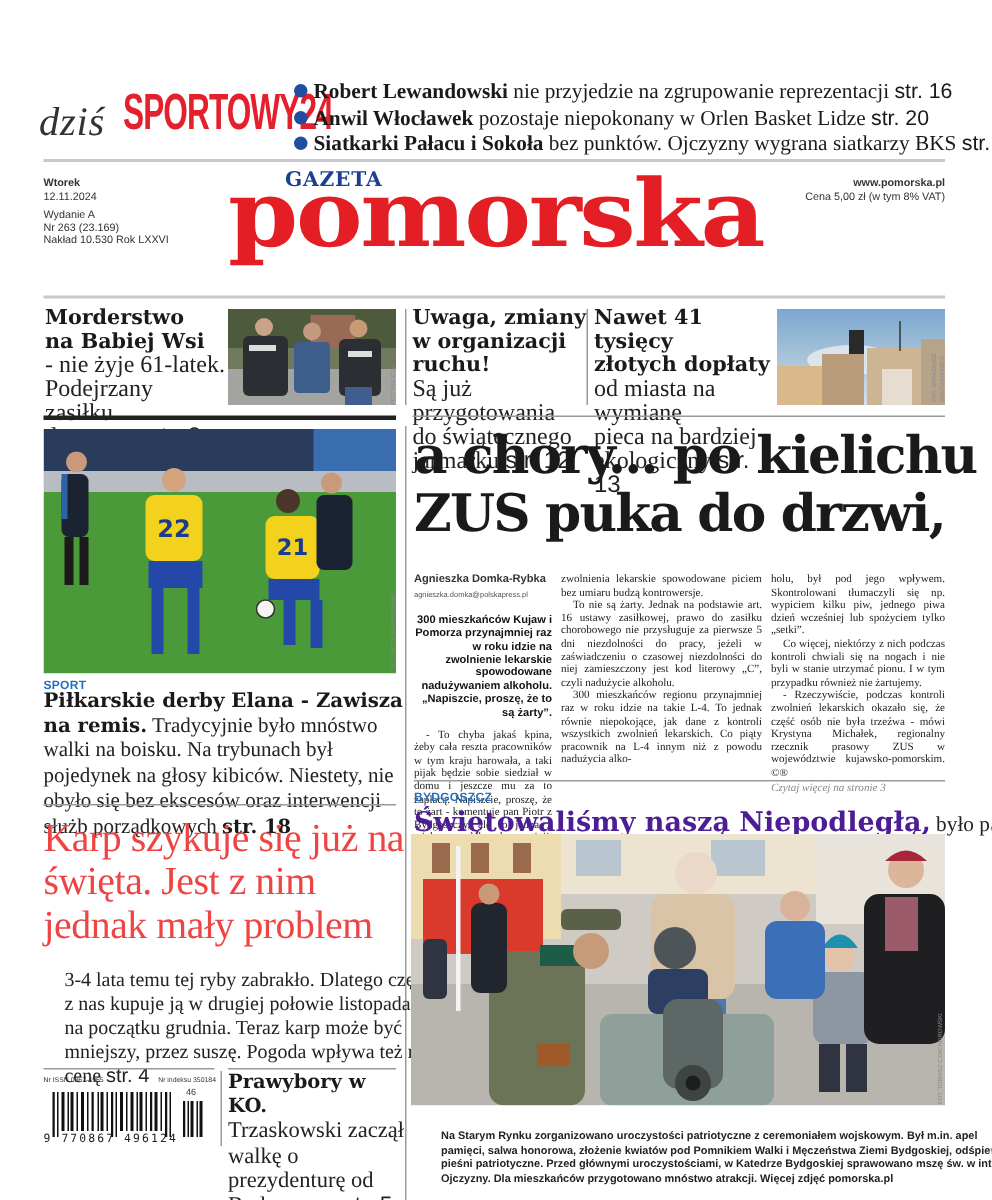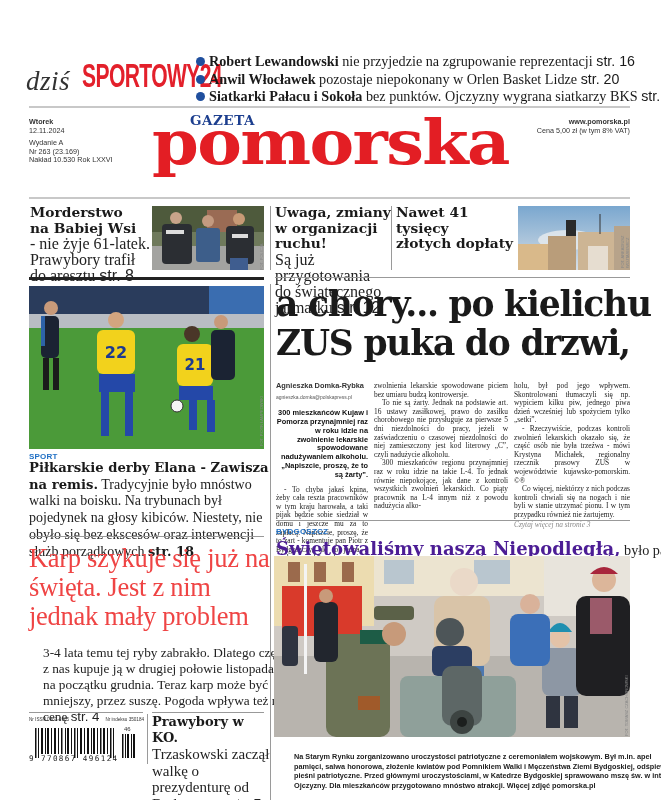--- a/index.html
+++ b/index.html
@@ -90,21 +90,21 @@
 </div>
 <div class="rule" style="left:29px; top:197px; width:601px;"></div>
 
 <div class="abs" style="left:30px; top:205px; width:120px;">
   <div class="teaser-h">
       <div>Morderstwo</div>
       <div>na Babiej Wsi</div>
     </div>
   <div class="teaser-b">
       <div>- nie żyje 61-latek.</div>
-      <div>Prawybory trafił</div>
+      <div>Podejrzany zasiłku</div>
       <div><span>do aresztu </span><span class="strref">str. 8</span></div>
     </div>
 </div>
 <div class="photo" style="left:152px; top:206px; width:112px; height:64px;">
   <svg width="112" height="64" viewBox="0 0 112 64">
     <rect width="112" height="64" fill="#6f7a5c"></rect>
     <rect x="0" y="0" width="112" height="26" fill="#4e5a3c"></rect>
     <rect x="55" y="4" width="30" height="22" fill="#9a6b54"></rect>
     <rect x="0" y="40" width="112" height="24" fill="#a3a3a0"></rect>
     <rect x="10" y="18" width="30" height="40" rx="4" fill="#2b2e33"></rect>
@@ -131,20 +131,25 @@
       <div>do świątecznego</div>
       <div><span>jarmarku </span><span class="strref">str. 12</span></div>
     </div>
 </div>
 <div class="vrule" style="left:391px; top:206px; height:64px;"></div>
 
 <div class="abs" style="left:396px; top:205px; width:118px;">
   <div class="teaser-h">
       <div>Nawet 41 tysięcy</div>
       <div>złotych dopłaty</div>
+    </div>
+  <div class="teaser-b">
+      <div>od miasta na wymianę</div>
+      <div>pieca na bardziej</div>
+      <div><span>ekologiczny </span><span class="strref">str. 13</span></div>
     </div>
 </div>
 <div class="photo" style="left:518px; top:206px; width:112px; height:64px;">
   <svg width="112" height="64" viewBox="0 0 112 64">
     <defs>
         <linearGradient id="sky" x1="0" y1="0" x2="0" y2="1">
           <stop offset="0" stop-color="#7aa7cf"></stop>
           <stop offset="1" stop-color="#d7dfe6"></stop>
         </linearGradient>
       </defs>
@@ -211,22 +216,22 @@
   <div class="lead">300 mieszkańców Kujaw i Pomorza przynajmniej raz w roku idzie na zwolnienie lekarskie spowodowane nadużywaniem alkoholu. „Napiszcie, proszę, że to są żarty”.</div>
   <p style="margin-top:6px;">- To chyba jakaś kpina, żeby cała reszta pracowników w tym kraju harowała, a taki pijak będzie sobie siedział w domu i jeszcze mu za to zapłacą. Napiszcie, proszę, że to żart - komentuje pan Piotr z Bydgoszczy, ale to jedna z wielu podobnych opinii, ponieważ</p>
 </div>
 <div class="col" style="left:374px; top:382px; width:134px;">
   <p class="noind">zwolnienia lekarskie spowodowane piciem bez umiaru budzą kontrowersje.</p>
   <p>To nie są żarty. Jednak na podstawie art. 16 ustawy zasiłkowej, prawo do zasiłku chorobowego nie przysługuje za pierwsze 5 dni niezdolności do pracy, jeżeli w zaświadczeniu o czasowej niezdolności do niej zamieszczony jest kod literowy „C”, czyli nadużycie alkoholu.</p>
   <p>300 mieszkańców regionu przynajmniej raz w roku idzie na takie L-4. To jednak równie niepokojące, jak dane z kontroli wszystkich zwolnień lekarskich. Co piąty pracownik na L-4 innym niż z powodu nadużycia alko-</p>
 </div>
 <div class="col" style="left:514px; top:382px; width:116px;">
   <p class="noind">holu, był pod jego wpływem. Skontrolowani tłumaczyli się np. wypiciem kilku piw, jednego piwa dzień wcześniej lub spożyciem tylko „setki”.</p>
+  <p>Co więcej, niektórzy z nich podczas kontroli chwiali się na nogach i nie byli w stanie utrzymać pionu. I w tym przypadku również nie żartujemy.</p>
   <p>- Rzeczywiście, podczas kontroli zwolnień lekarskich okazało się, że część osób nie była trzeźwa - mówi Krystyna Michałek, regionalny rzecznik prasowy ZUS w województwie kujawsko-pomorskim. ©®</p>
-  <p>Co więcej, niektórzy z nich podczas kontroli chwiali się na nogach i nie byli w stanie utrzymać pionu. I w tym przypadku również nie żartujemy.</p>
   <div style="font-style:italic; color:#888; margin-top:1px;">Czytaj więcej na stronie 3</div>
 </div>
 <div class="rule" style="left:276px; top:520px; width:354px; height:1px; background:#999;"></div>
 
 <div class="abs section-label" style="left:29px; top:452px;">SPORT</div>
 <div class="abs" id="sport-h">
   <b>Piłkarskie derby Elana - Zawisza na remis.</b><span> Tradycyjnie było mnóstwo walki na boisku. Na trybunach był pojedynek na głosy kibiców. Niestety, nie obyło się bez ekscesów oraz interwencji służb porządkowych </span><b class="dserif" style="font-size:13px;">str. 18</b>
 </div>
 <div class="rule" style="left:29px; top:536px; width:235px; height:1px; background:#999;"></div>
 

